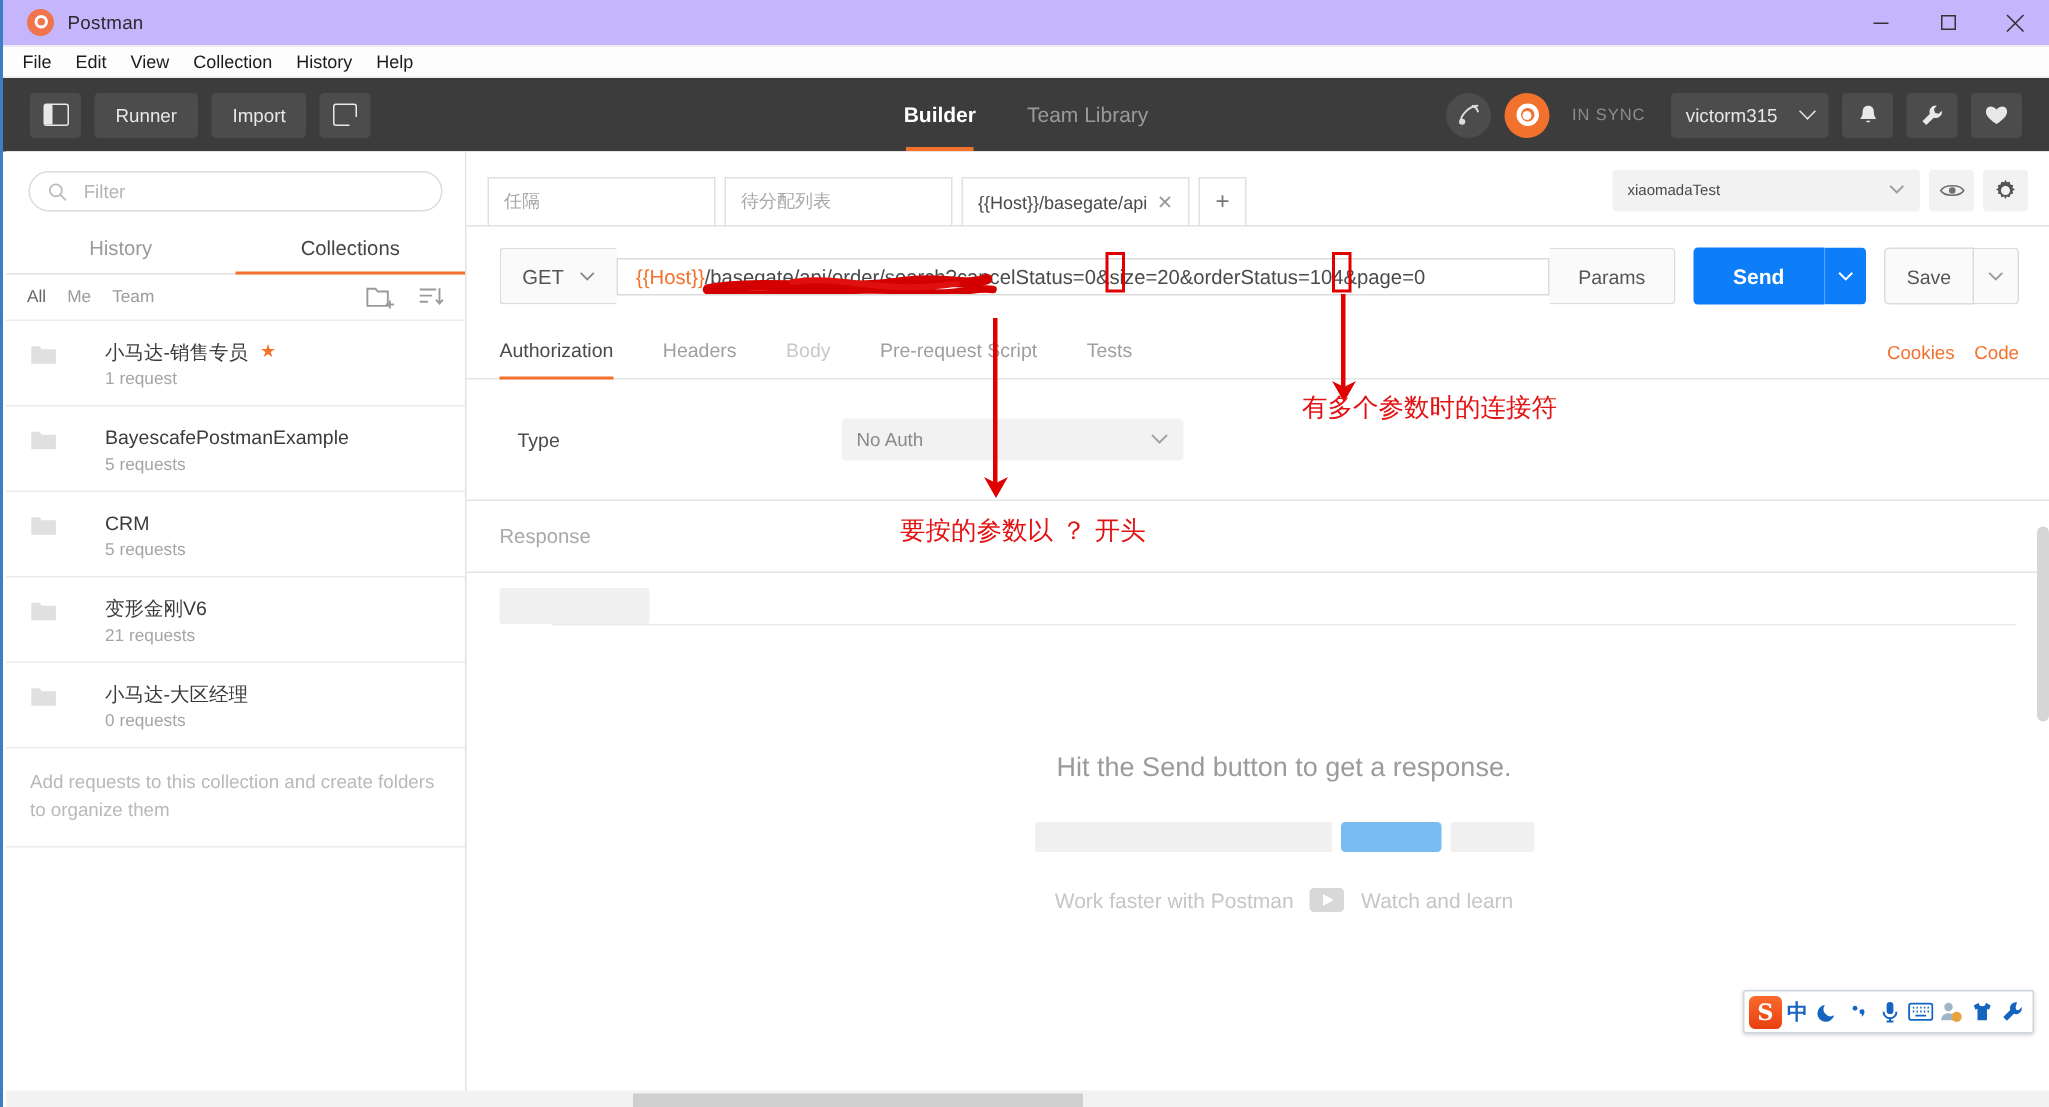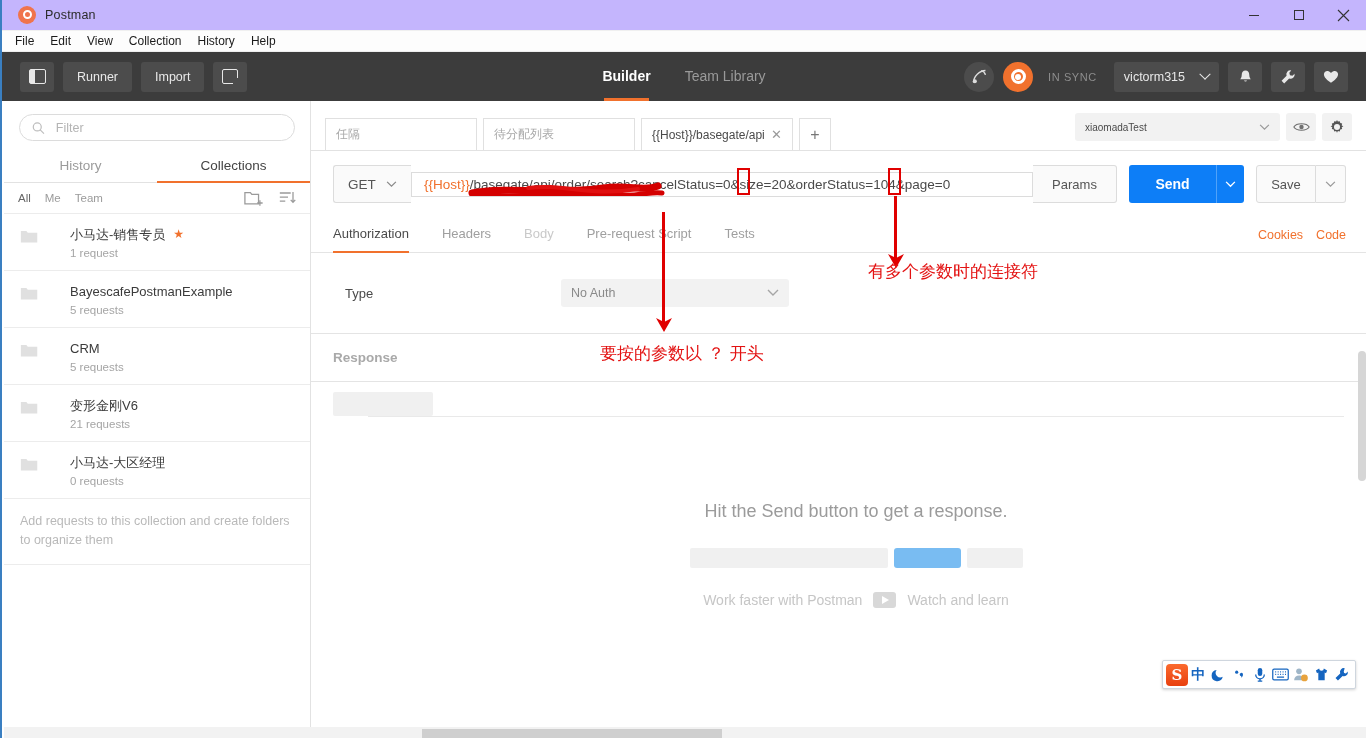--- a/index.html
+++ b/index.html
@@ -151,21 +151,21 @@
   .rst.dim{color:#c9c9c9;}
   .codelinks{ margin-left:auto; display:flex; gap:13px; font-size:12.5px; color:#f1712d;}
 
   .authrow{ display:flex; align-items:center; padding:26px 0 26px 34px; border-bottom:1px solid #e4e4e4; }
   .authlabel{ font-size:13px; color:#4a4a4a; width:216px;}
   .authsel{ width:228px;height:28px;background:#f2f2f2;border-radius:3px;display:flex;align-items:center;
      padding:0 10px;font-size:12.5px;color:#8a8a8a;}
   .authsel .chev2{margin-left:auto;color:#a5a5a5;}
 
   .resprow{ display:flex;align-items:center;padding:16px 0 16px 22px;border-bottom:1px solid #e4e4e4;}
-  .resplabel{font-size:13.5px;color:#a9a9a9;font-weight:bold;}
+  .resplabel{font-size:13.5px;color:#a9a9a9;}
   .respbar{ padding:10px 0 0 22px; }
   .respblock{ width:100px;height:24px;background:#f0f0f0;border-radius:2px;}
 
   .resp-empty{ flex:1; background:#fff; display:flex; flex-direction:column; align-items:center;
      justify-content:flex-start; padding-top:84px; border-top:1px solid #e9e9e9; margin:0 22px 0 57px;}
   .resp-empty .ttl{ font-size:18px; color:#9b9b9b; }
   .skel{ display:flex; gap:6px; margin-top:26px; }
   .skel .s1{width:198px;height:20px;background:#f0f0f0;border-radius:2px;}
   .skel .s2{width:67px;height:20px;background:#79bcf2;border-radius:3px;}
   .skel .s3{width:56px;height:20px;background:#f0f0f0;border-radius:2px;}

